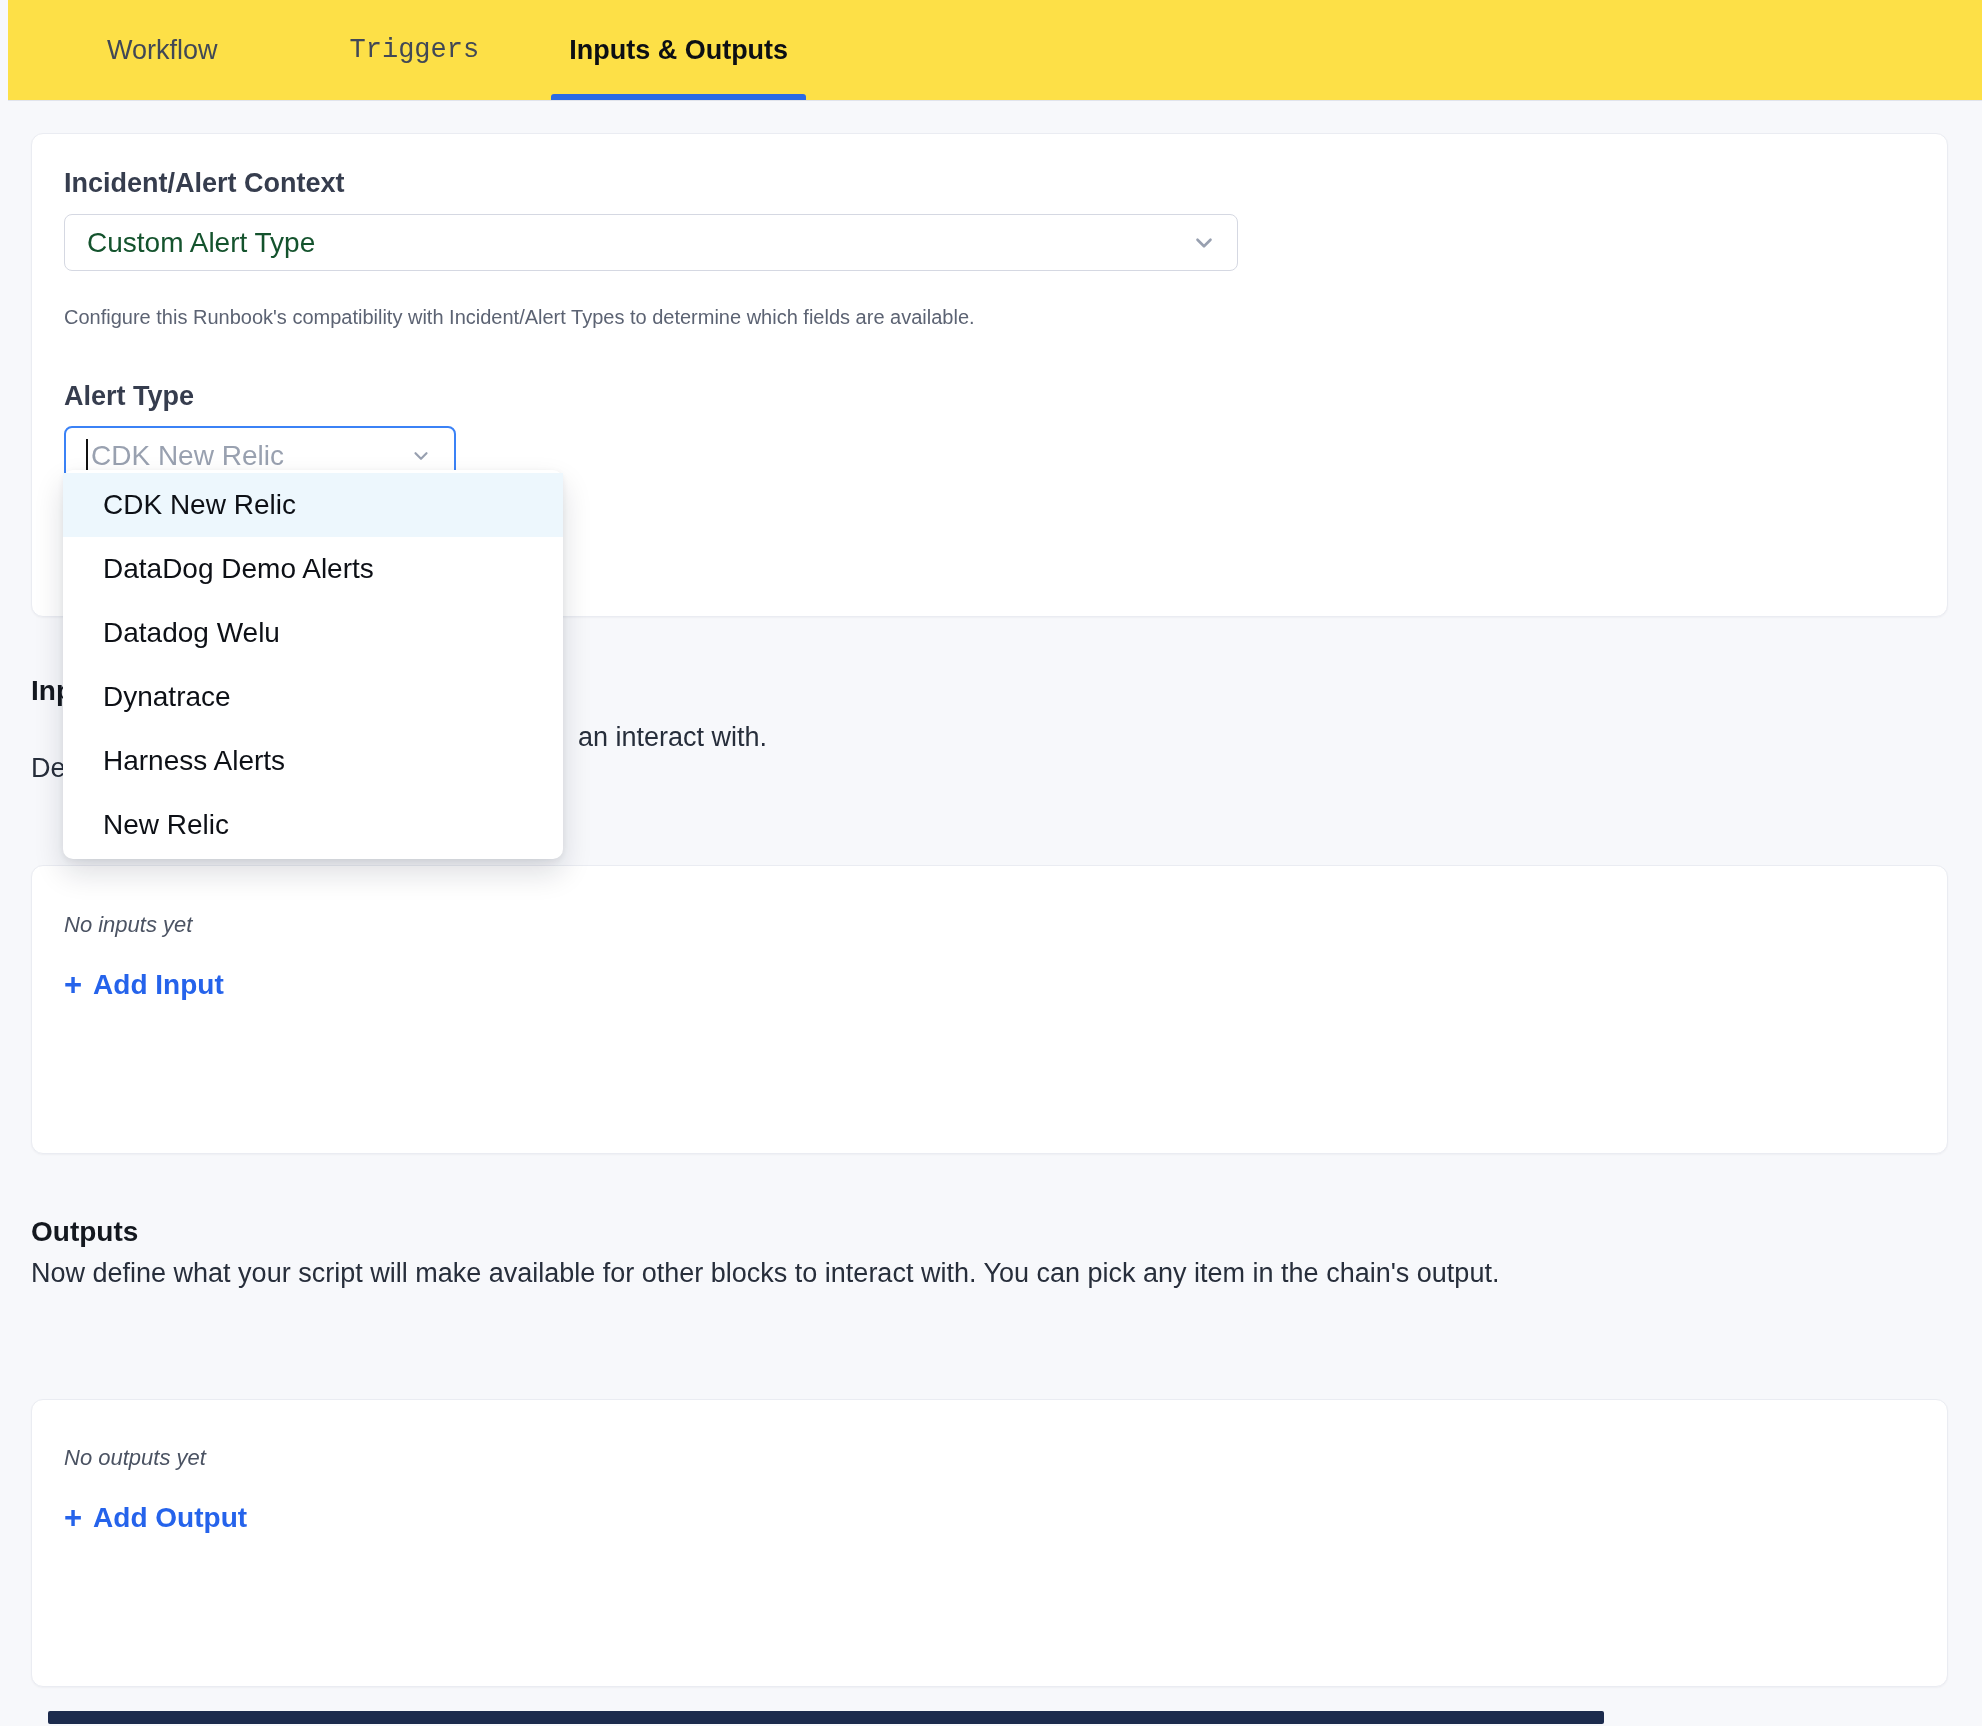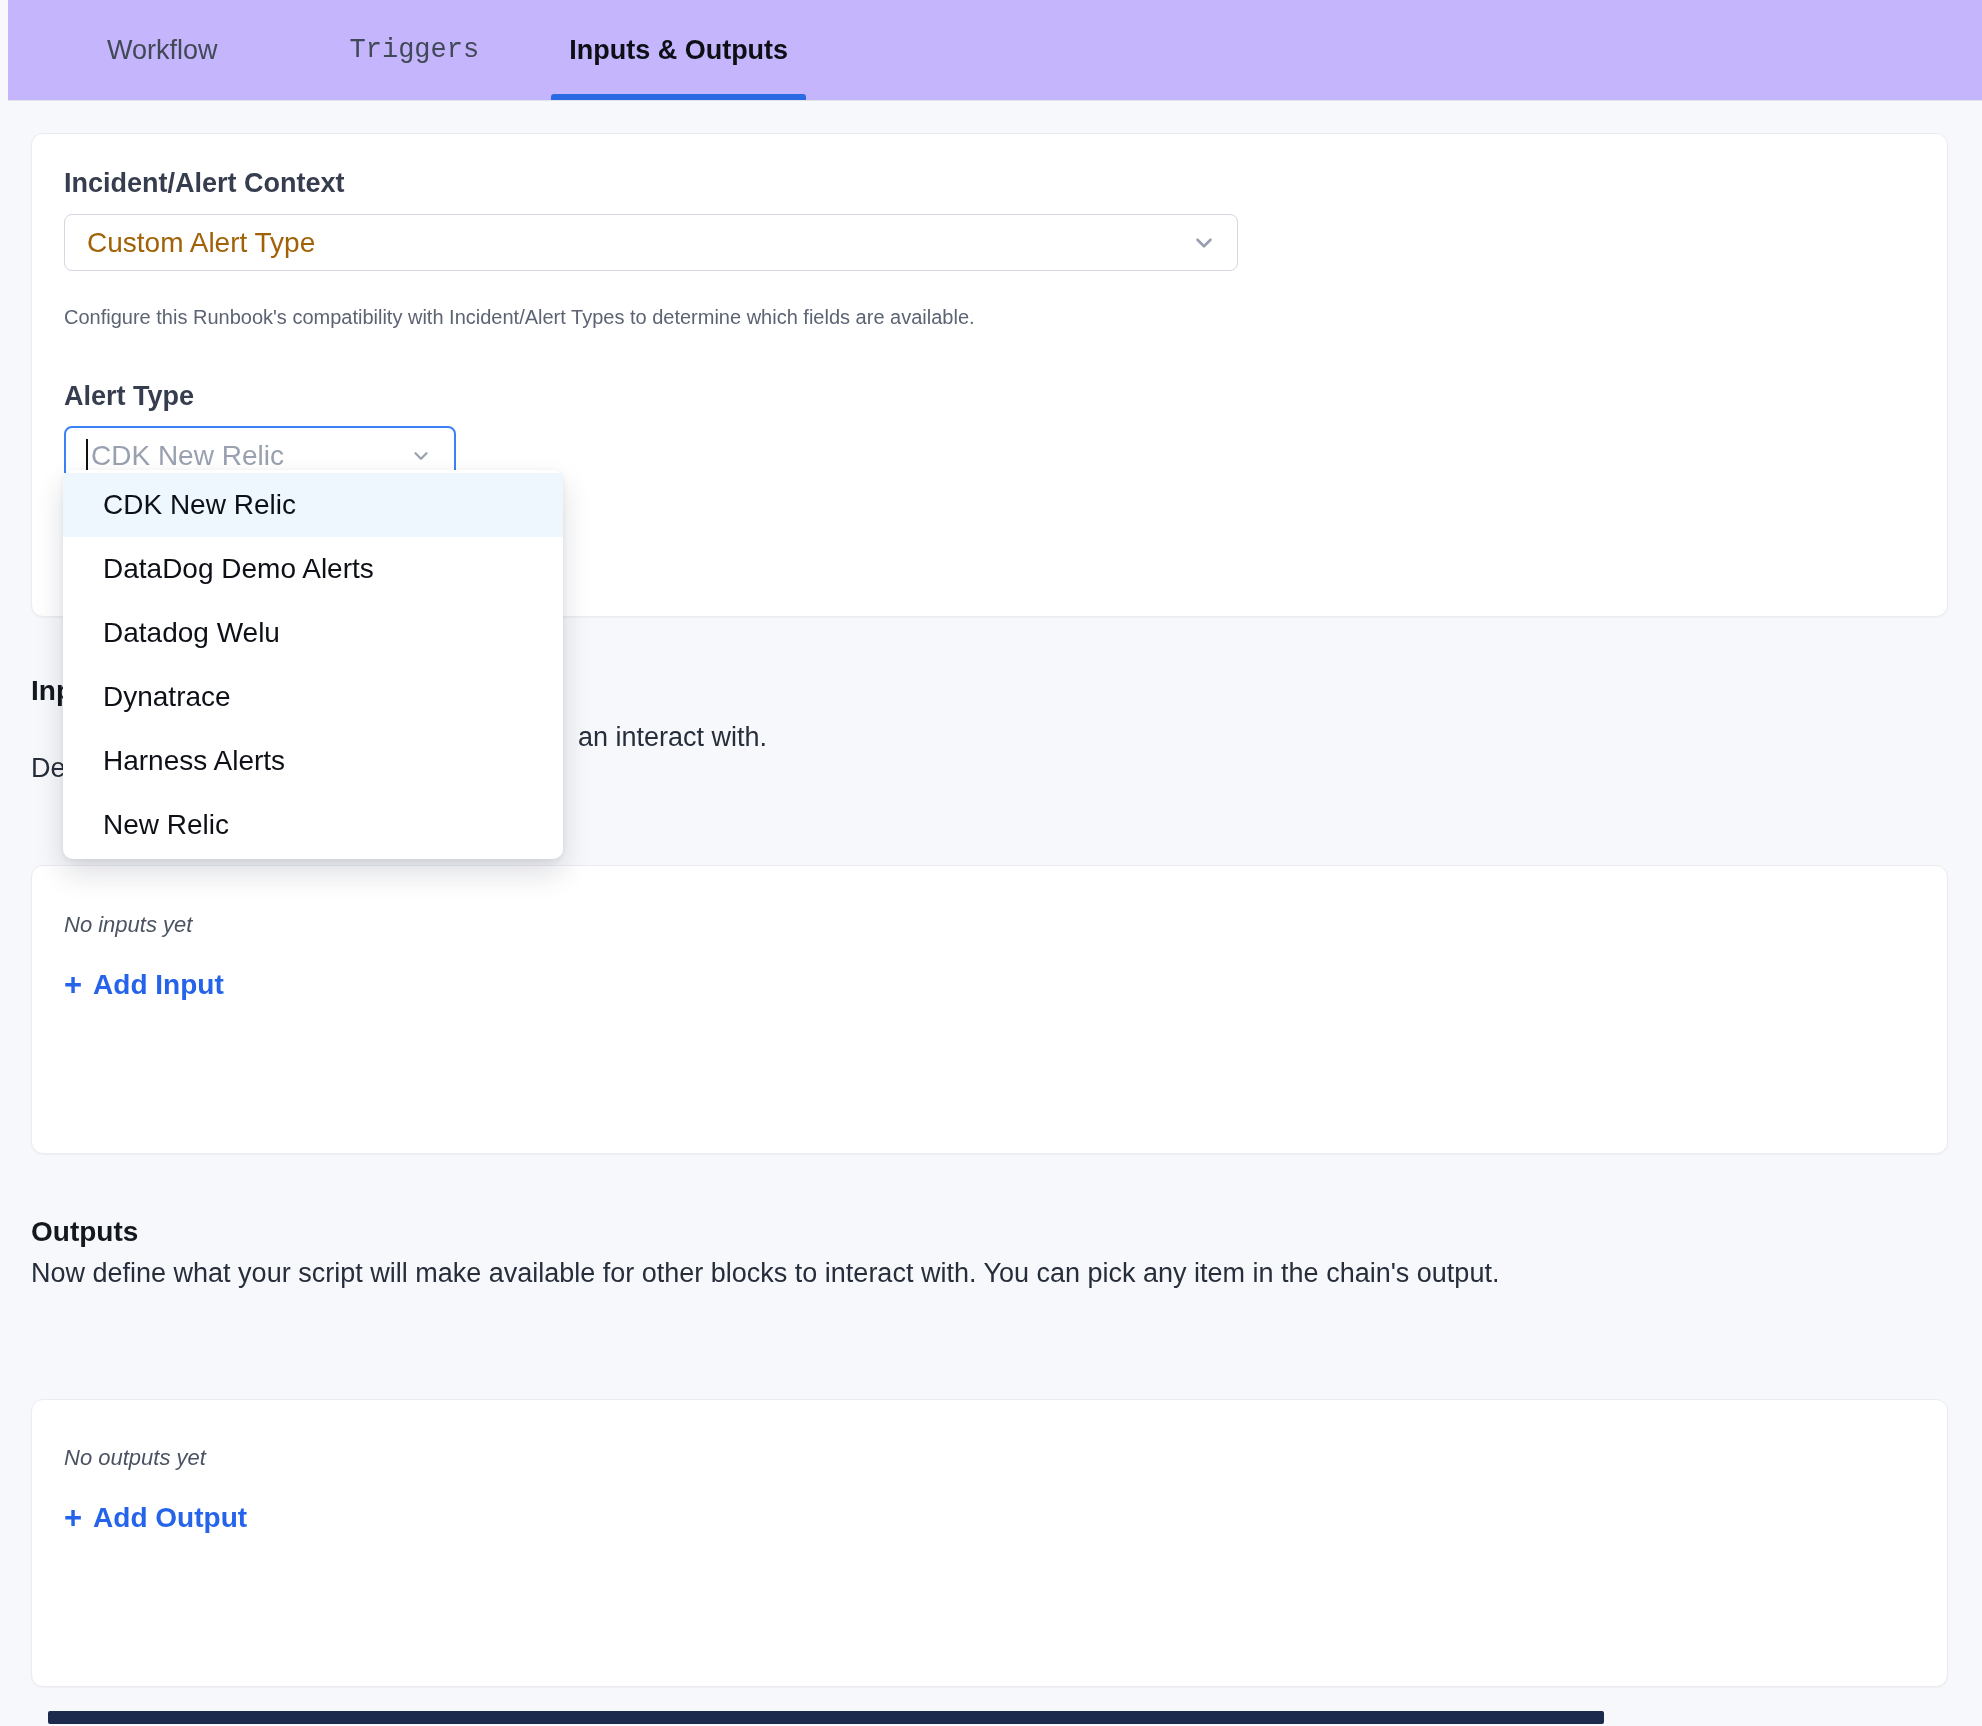--- a/index.html
+++ b/index.html
@@ -5,21 +5,21 @@
   html,body{margin:0;padding:0;}
   body{
     width:1982px;height:1726px;position:relative;overflow:hidden;
     background:#f7f8fb;
     font-family:"Liberation Sans","DejaVu Sans",sans-serif;
     color:#14171d;
   }
   
   .tabbar{
     position:absolute;left:8px;top:0;width:1974px;height:101px;
-    background:#c4b5fd;border-bottom:1px solid #e1e4ec;
+    background:#fde047;border-bottom:1px solid #e1e4ec;
     display:flex;align-items:stretch;padding-left:81px;box-sizing:border-box;
   }
   .tab{
     position:relative;display:flex;align-items:center;
     padding:0 18px;font-size:27px;color:#414856;cursor:pointer;
   }
   .tab.t2{margin-left:96px;font-family:Liberation Mono, monospace;}
   .tab.t3{margin-left:54px;}
   .tab.active{color:#0c0f14;font-weight:700;}
   .tab.active::after{
@@ -36,21 +36,21 @@
   .inputs-card{left:31px;top:865px;width:1917px;height:289px;padding:46px 32px;}
   .outputs-card{left:31px;top:1399px;width:1917px;height:288px;padding:45px 32px;}
   
   .field-label{font-size:27px;font-weight:600;color:#363d4e;}
   .select{
     margin-top:15px;width:1174px;height:57px;box-sizing:border-box;
     border:1px solid #d5d8e2;border-radius:8px;background:#fff;
     display:flex;align-items:center;justify-content:space-between;
     padding:0 20px 0 22px;cursor:pointer;
   }
-  .select-value{font-size:28px;color:#a16207;}
+  .select-value{font-size:28px;color:#14532d;}
   .helper{margin-top:35px;font-size:20px;color:#5c6373;}
   .label2{margin-top:52px;}
   .combo{
     margin-top:14px;width:392px;height:60px;box-sizing:border-box;
     border:2px solid #3b82f6;border-radius:8px;background:#fff;
     display:flex;align-items:center;justify-content:space-between;
     padding:0 22px 0 20px;cursor:text;
   }
   .combo-left{display:flex;align-items:center;min-width:0;}
   .caret{width:2px;height:34px;background:#111;margin-right:3px;flex:0 0 auto;}

